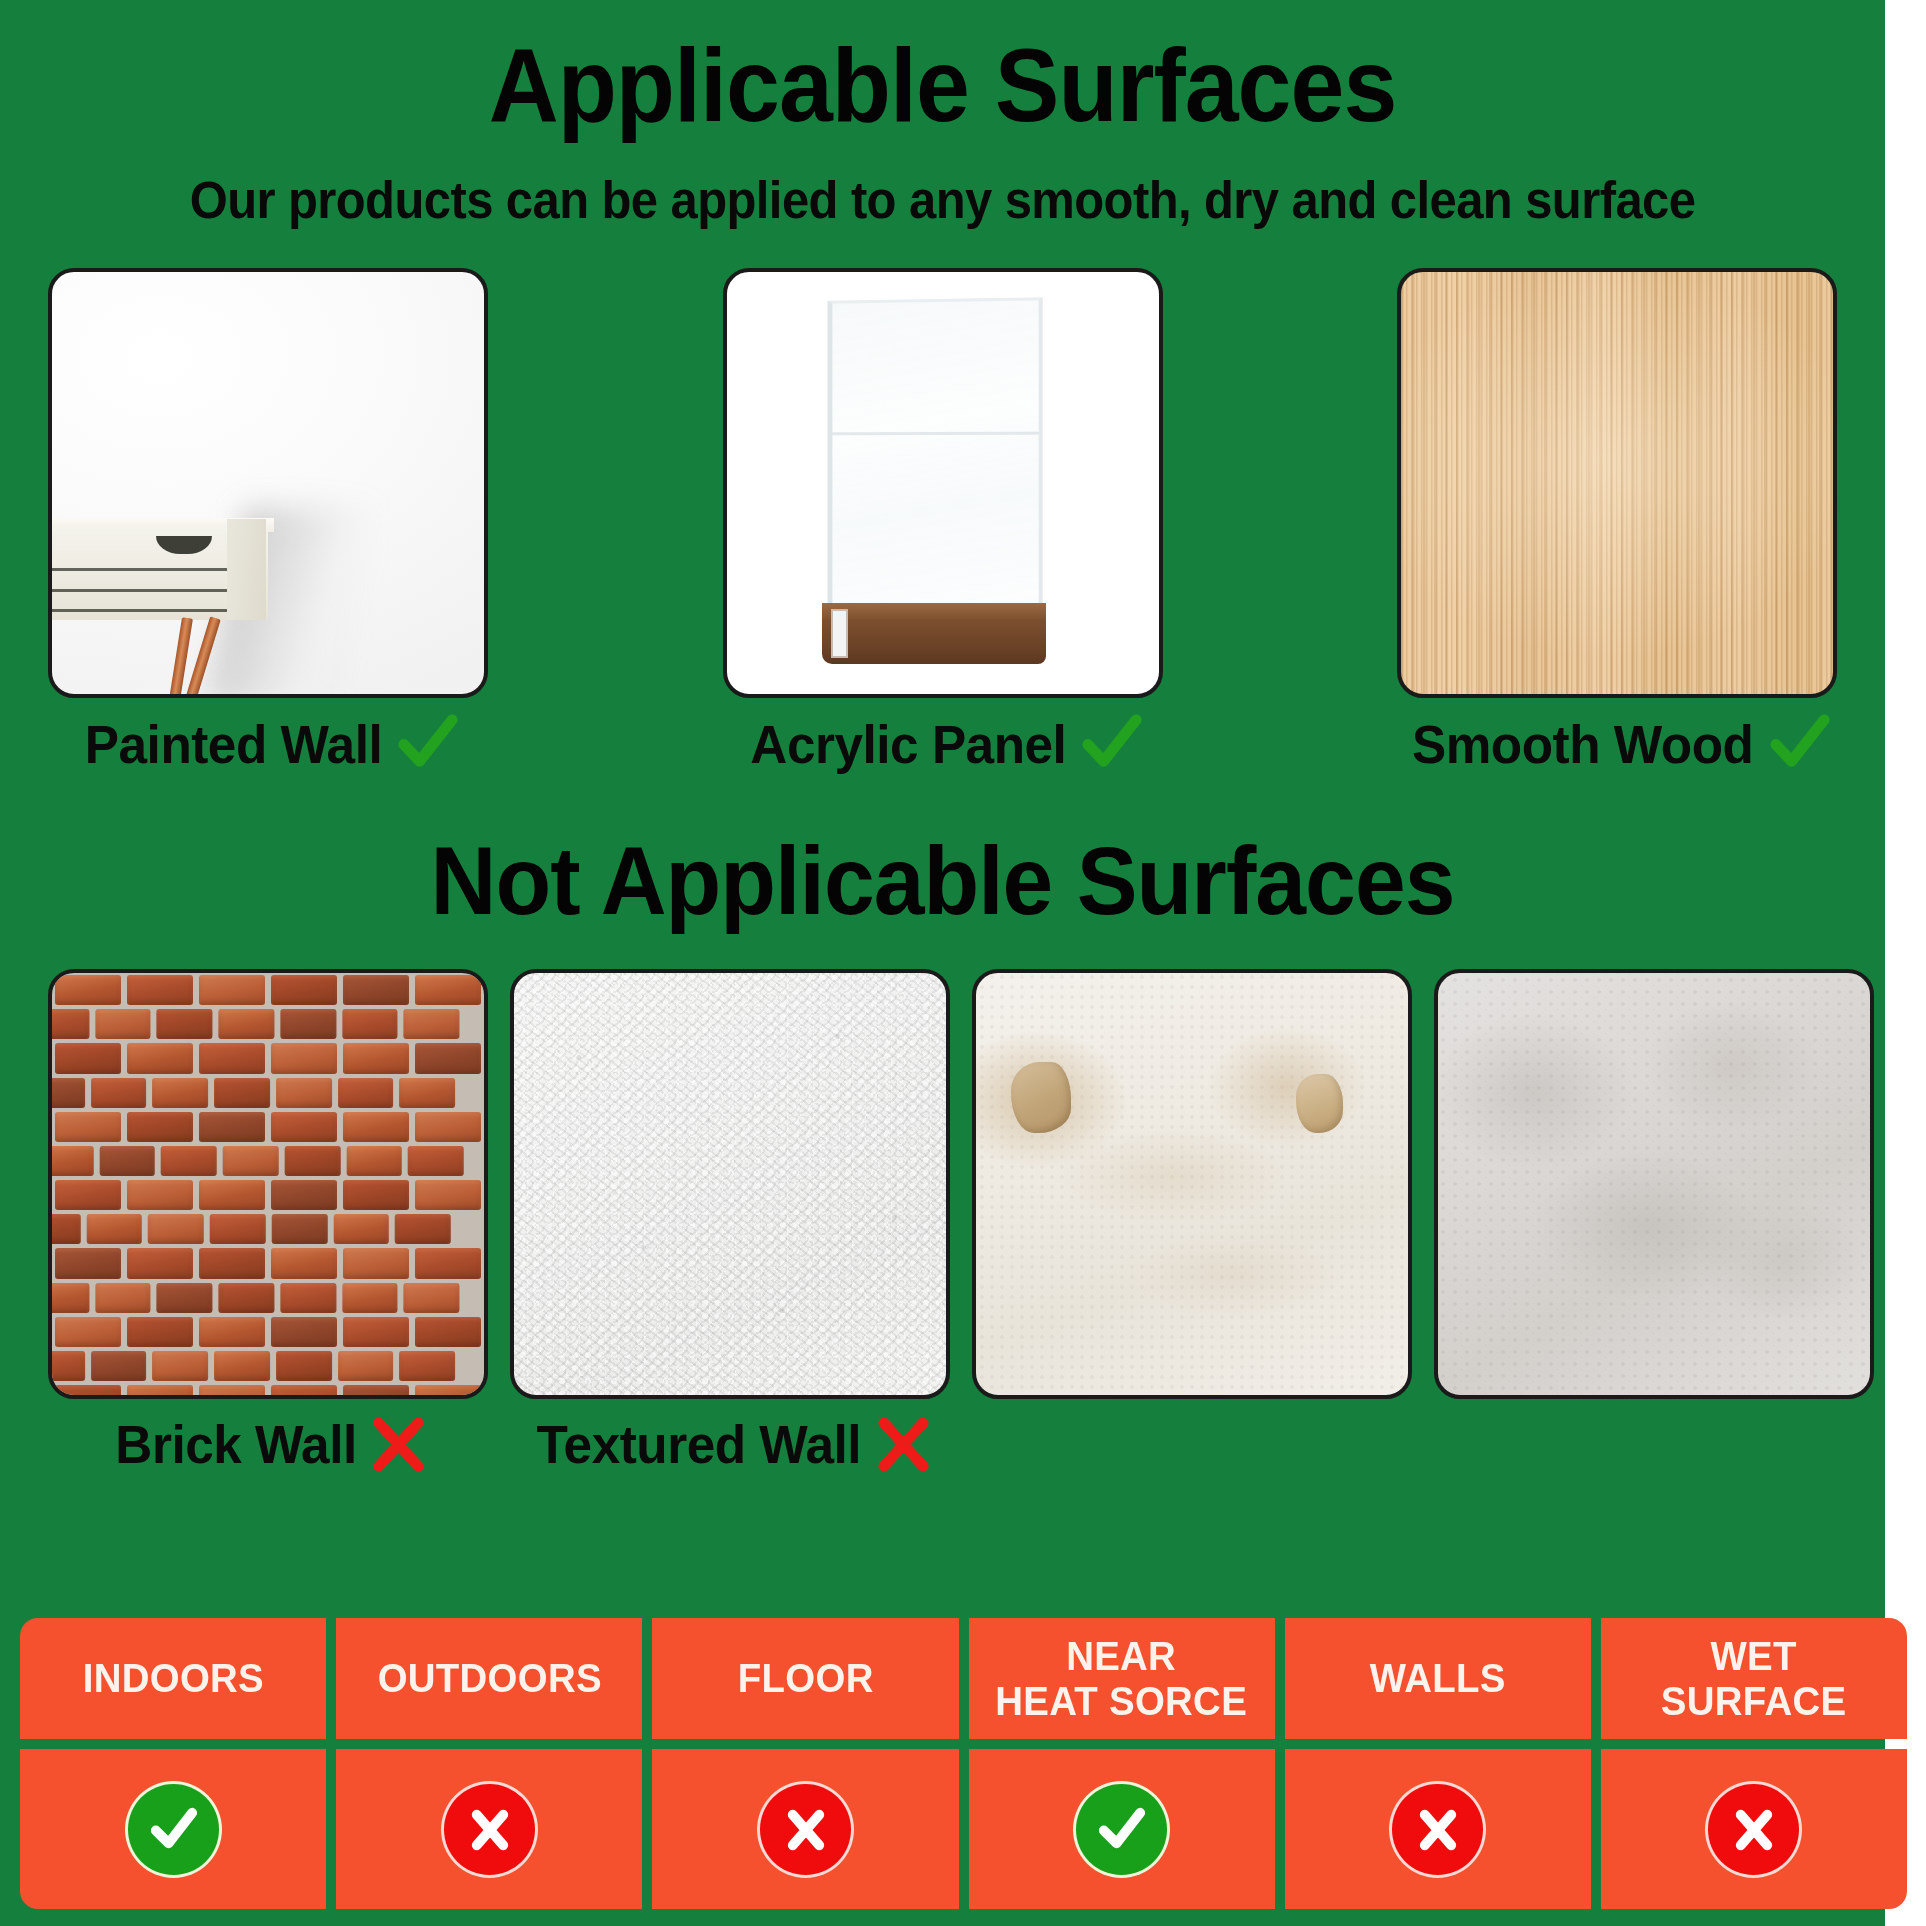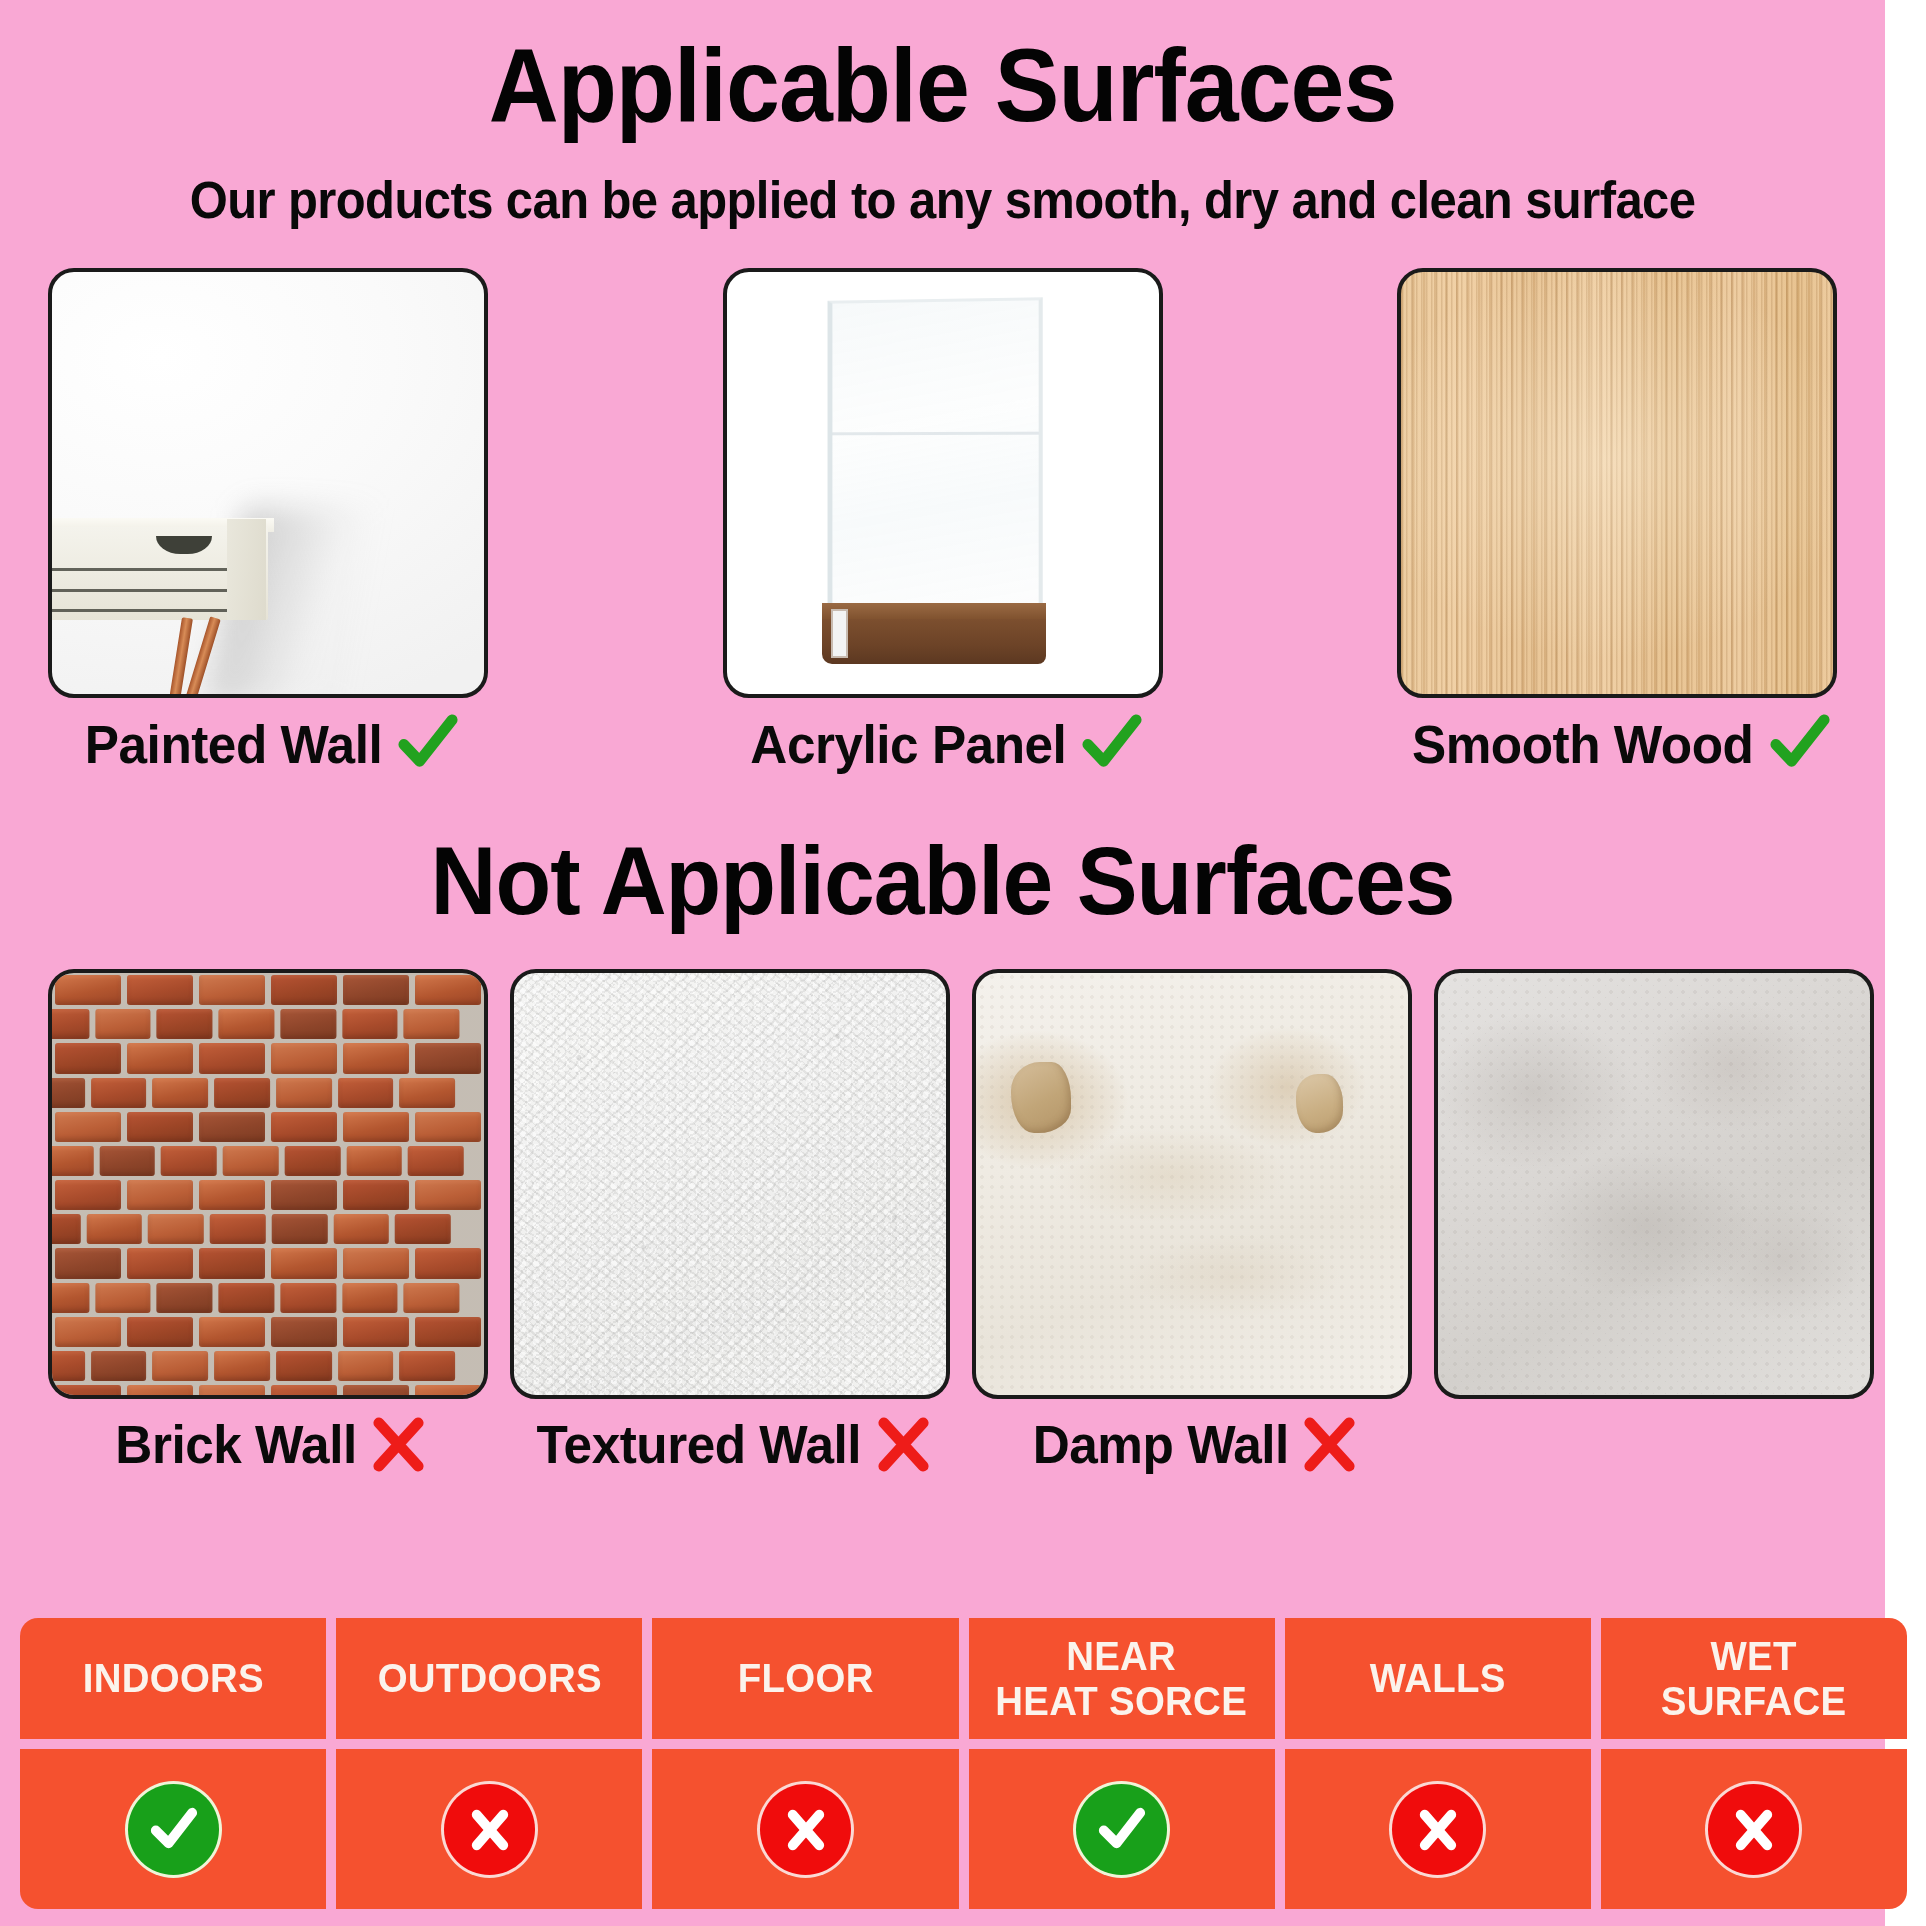--- a/index.html
+++ b/index.html
@@ -9,21 +9,21 @@
     height: 1927px;
     background: #ffffff;
     font-family: "Liberation Sans", sans-serif;
     overflow: hidden;
   }
 
   .page {
     position: relative;
     width: 1885px;
     height: 1927px;
-    background: #f9a8d4;
+    background: #15803d;
   }
 
   
   .main-title {
     text-align: center;
     font-size: 103px;
     font-weight: 700;
     color: #040404;
     letter-spacing: -1px;
     line-height: 1;
@@ -588,28 +588,20 @@
             </svg>
         </span>
       </div>
     </div>
 
     <div class="tile-cell">
       <div class="swatch sw-damp">
         <div class="damp-peel"></div>
         <div class="damp-peel2"></div>
       </div>
-      <div class="tile-label">
-        <span class="txt">Damp Wall</span>
-        <span class="mark-cross">
-          <svg width="57" height="57" viewBox="0 0 58 58">
-              <path d="M9 7 L49 51 M49 7 L9 51" fill="none" stroke="#EE1C19" stroke-width="11" stroke-linecap="round"></path>
-            </svg>
-        </span>
-      </div>
     </div>
 
     <div class="tile-cell">
       <div class="swatch sw-dusty"></div>
     </div>
 
   </div>
 
   <div class="matrix">
 

